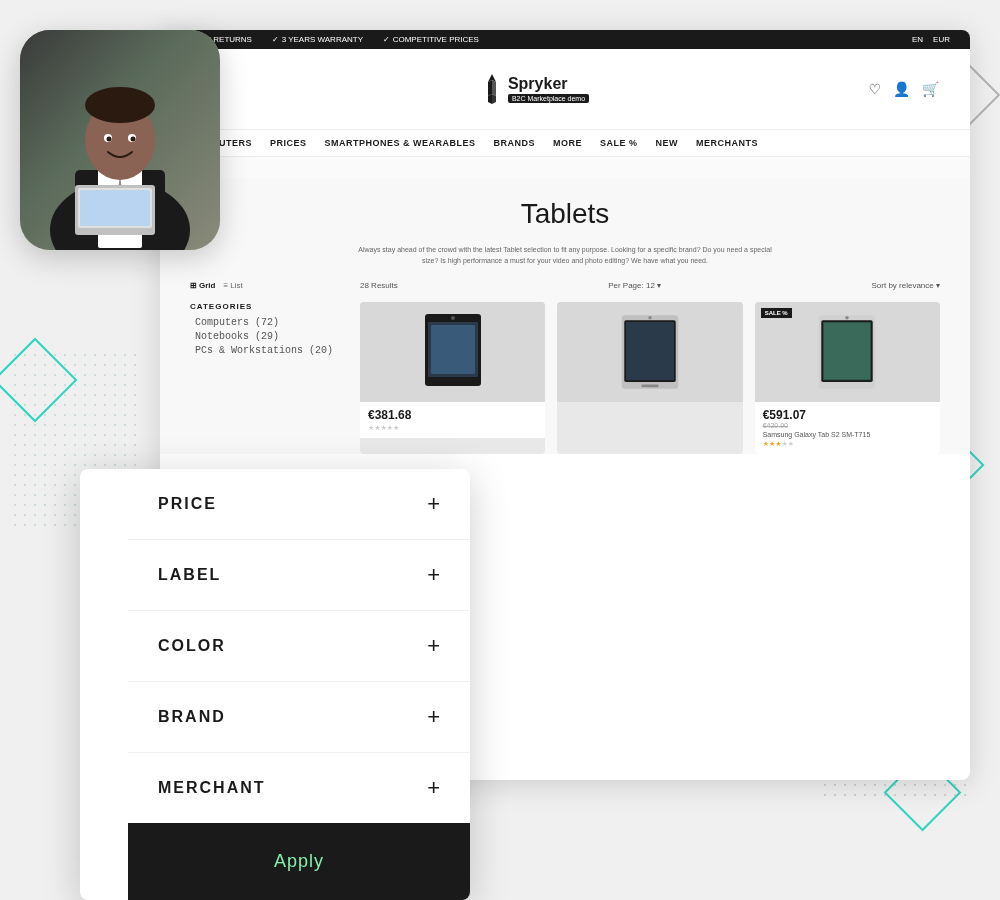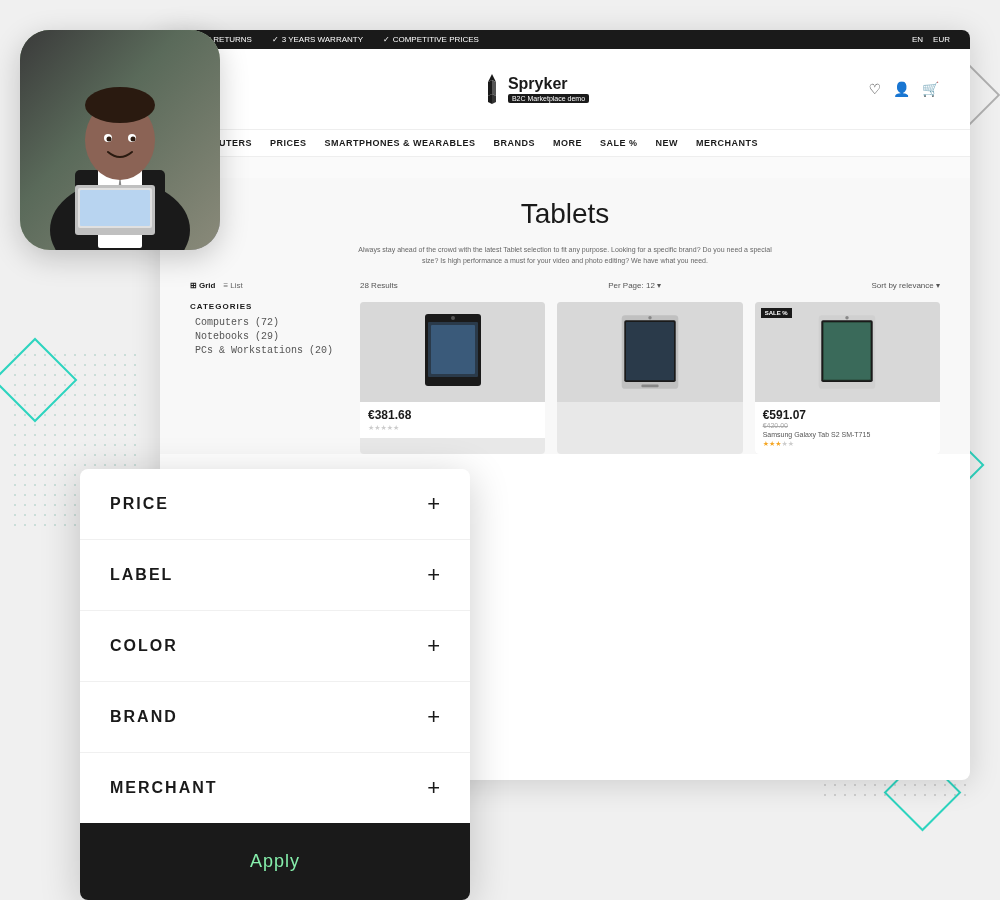--- a/index.html
+++ b/index.html
@@ -302,20 +302,21 @@
     .filter-panel {
       position: absolute;
       left: 80px;
       bottom: 0px;
       width: 390px;
       background: #fff;
       border-radius: 8px;
       box-shadow: 0 8px 40px rgba(0,0,0,0.2);
       z-index: 10;
       overflow: hidden;
+      padding-left: 48px;
     }
     .filter-item {
       display: flex;
       align-items: center;
       justify-content: space-between;
       padding: 22px 30px;
       border-bottom: 1px solid #f0f0f0;
       cursor: pointer;
     }
     .filter-item:last-of-type {

